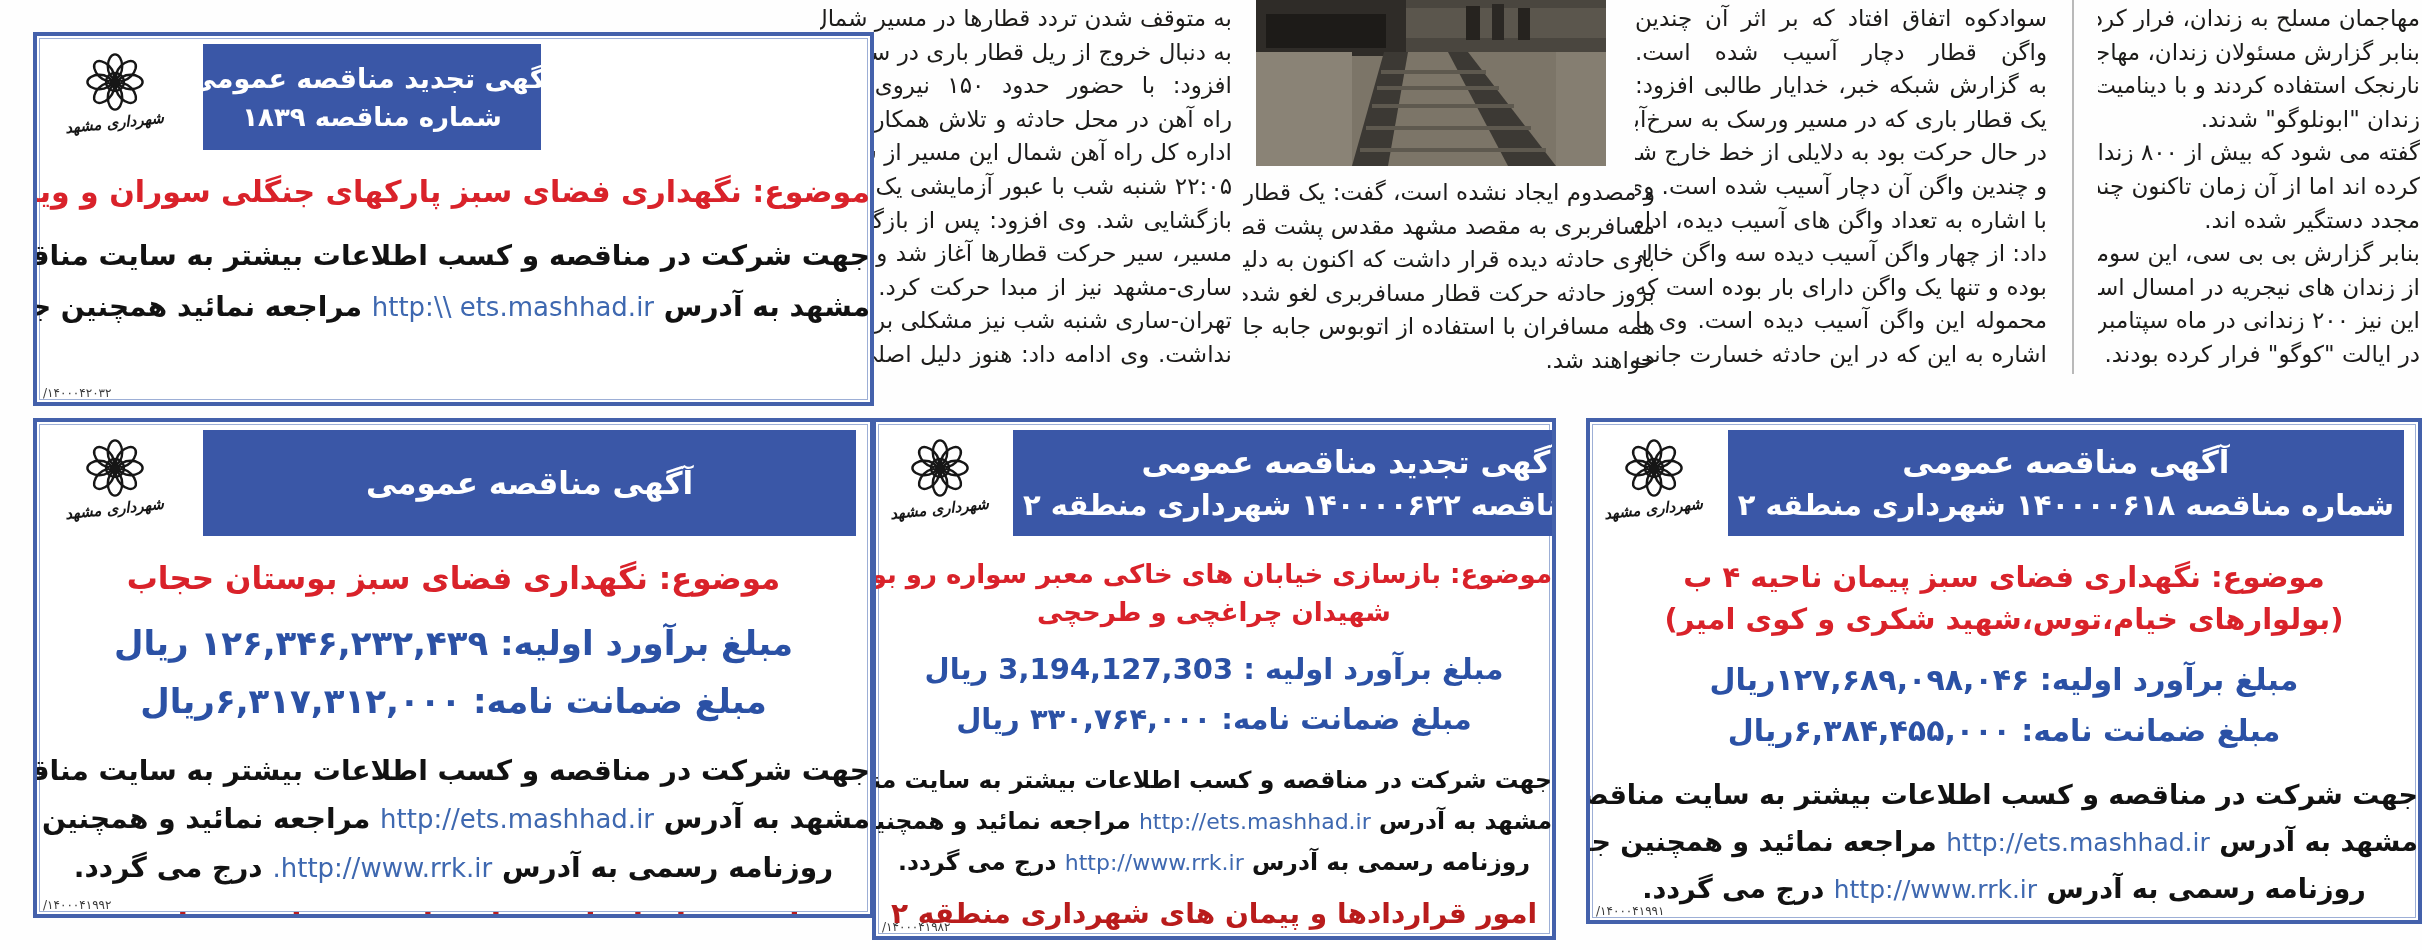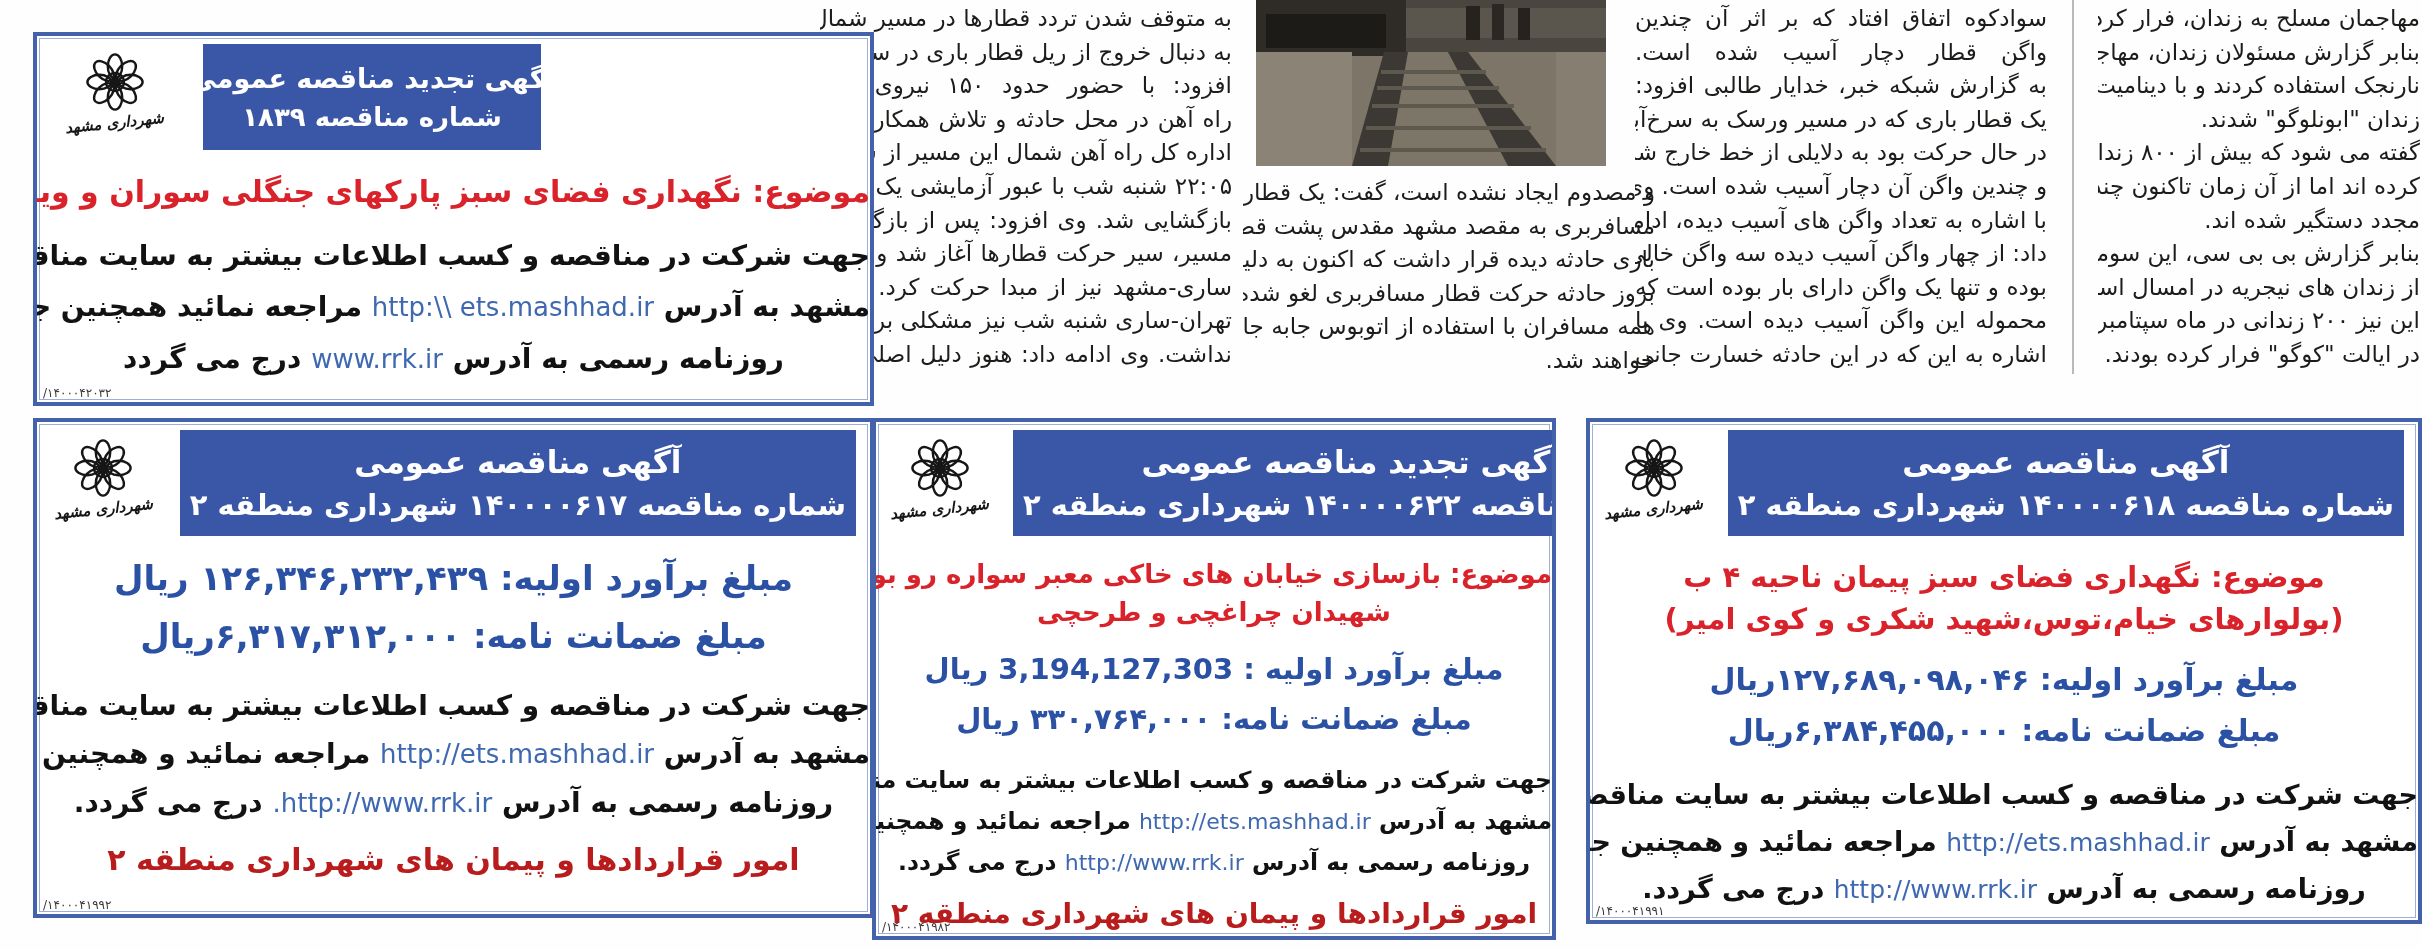--- a/index.html
+++ b/index.html
@@ -174,25 +174,20 @@
       </div>
     <div class="ad-body">
       <div class="body-line">
         <span>جهت شرکت در مناقصه و کسب اطلاعات بیشتر به سایت مناقصات شهرداری</span>
       </div>
       <div class="body-line">
         <span>مشهد به آدرس</span>
         <span class="url" dir="ltr">http:\\ ets.mashhad.ir</span>
         <span>مراجعه نمائید همچنین جهت اطلاع در</span>
       </div>
-      <div class="body-line">
-        <span>روزنامه رسمی به آدرس</span>
-        <span class="url" dir="ltr">www.rrk.ir</span>
-        <span>درج می گردد</span>
-      </div>
     </div>
     <div class="ad-code">/۱۴۰۰۰۴۲۰۳۲</div>
   </div>
 
   <div class="ad-box" id="box2" style="left:33px;top:418px;width:833px;height:492px;">
     <div class="box-top">
       <div class="logo-wrap">
         <svg viewBox="0 0 60 60">
           <g fill="none" stroke="#161616" stroke-width="2">
             <ellipse cx="30" cy="17" rx="6" ry="10"></ellipse>
@@ -205,23 +200,25 @@
             <ellipse cx="30" cy="17" rx="6" ry="10" transform="rotate(315 30 30)"></ellipse>
             <circle cx="30" cy="30" r="7.5"></circle>
           </g>
           <path d="M26,34 h8 v-3 a4,4 0 0 0 -8,0 z" fill="#161616"></path>
           <rect x="29.2" y="24" width="1.6" height="4" fill="#161616"></rect>
         </svg>
         <div class="logo-script">شهرداری مشهد</div>
       </div>
       <div class="hdr hdr-wide">
         <div class="hdr-l1">آگهی مناقصه عمومی</div>
-        <div class="hdr-l2">شماره مناقصه ۱۴۰۰۰۰۶۱۷ شهرداری منطقه ۲</div>
-      </div>
-    </div>
+      </div>
+    </div>
+    <div class="subject-block">
+        <div class="line">موضوع: نگهداری فضای سبز بوستان حجاب</div>
+      </div>
     <div class="amounts-block">
         <div class="line">مبلغ برآورد اولیه: ۱۲۶,۳۴۶,۲۳۲,۴۳۹ ریال</div>
         <div class="line">مبلغ ضمانت نامه: ۶,۳۱۷,۳۱۲,۰۰۰ریال</div>
       </div>
     <div class="ad-body">
       <div class="body-line">
         <span>جهت شرکت در مناقصه و کسب اطلاعات بیشتر به سایت مناقصات شهرداری</span>
       </div>
       <div class="body-line">
         <span>مشهد به آدرس</span>

